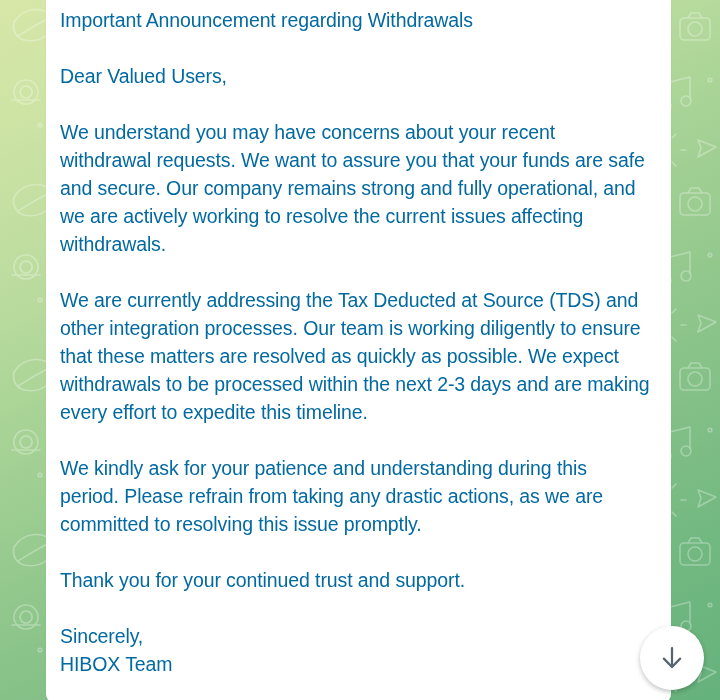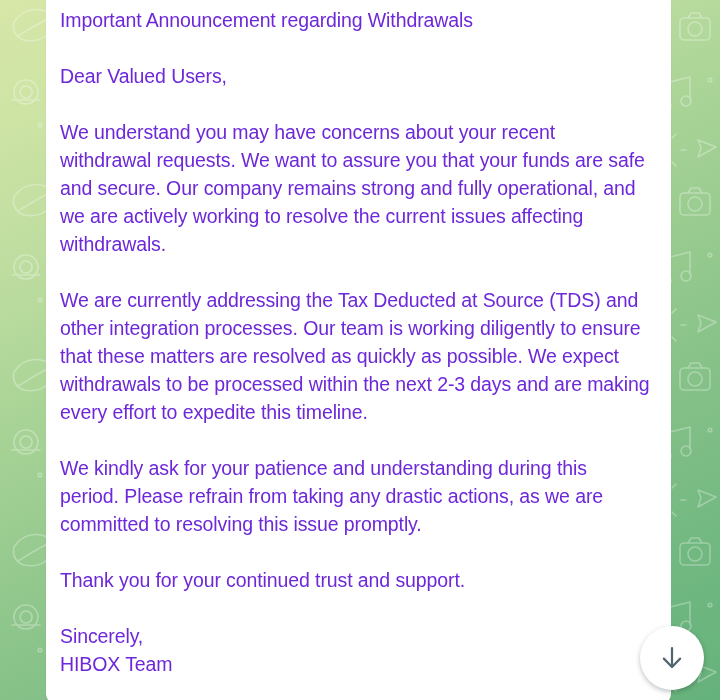--- a/index.html
+++ b/index.html
@@ -51,21 +51,21 @@
     background: #ffffff;
     border-radius: 10px;
     box-shadow: 0 1px 1px rgba(0,0,0,0.16);
     box-sizing: border-box;
     padding: 14px 20px 18px 14px;
   }
   #message-text {
     font-family: "Liberation Sans", sans-serif;
     font-size: 19.5px;
     line-height: 28px;
-    color: #6d28d9;
+    color: #0369a1;
     white-space: pre-wrap;
     word-wrap: break-word;
     letter-spacing: -0.1px;
   }
 
   
   #scroll-bottom-button {
     position: absolute;
     right: 16px;
     bottom: 10px;

